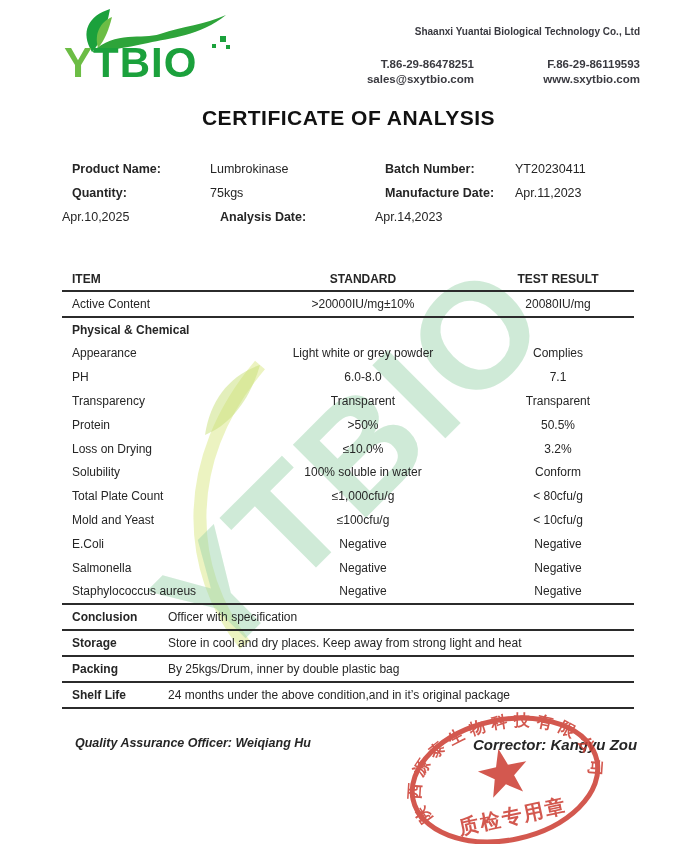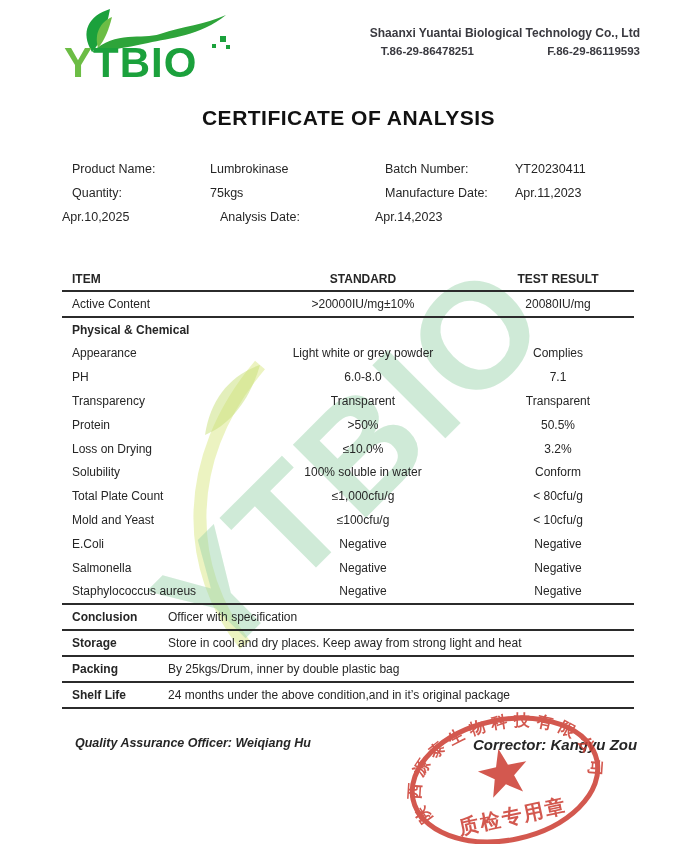--- a/index.html
+++ b/index.html
@@ -12,31 +12,31 @@
   .logo svg{position:absolute;left:0;top:0;}
   .logo-text{position:absolute;left:6px;top:34px;font-weight:bold;font-size:42px;letter-spacing:1px;line-height:1;}
   .logo-text .ly{color:#6cbd45;}
   .logo-text .lrest{color:#1ba13c;}
   .logo-dots{position:absolute;left:152px;top:28px;width:22px;height:16px;}
   .logo-dots i{position:absolute;background:#1ba13c;}
   .logo-dots i:nth-child(1){left:10px;top:0;width:6px;height:6px;}
   .logo-dots i:nth-child(2){left:2px;top:8px;width:4px;height:4px;}
   .logo-dots i:nth-child(3){left:16px;top:9px;width:4px;height:4px;}
   .company{position:absolute;right:57px;top:26px;text-align:right;color:#3a3a40;}
-  .company-name{font-weight:bold;font-size:12px;margin-bottom:5px;white-space:nowrap;}
+  .company-name{font-weight:bold;font-size:10px;margin-bottom:21px;white-space:nowrap;}
   .company-row{display:flex;justify-content:flex-end;gap:48px;font-weight:bold;font-size:11.5px;margin-top:3px;}
   .company-row span{display:inline-block;min-width:118px;text-align:right;}
   
   .title{position:absolute;left:0;top:106px;width:100%;text-align:center;
          font-size:21px;font-weight:bold;color:#111;letter-spacing:0.5px;}
   
   .info{position:absolute;left:62px;top:157px;width:578px;display:grid;
         grid-template-columns:148px 165px 140px auto;font-size:12.5px;}
   .info div{height:24px;display:flex;align-items:center;}
-  .info .lab{font-weight:normal;padding-left:10px;}
+  .info .lab{font-weight:bold;padding-left:10px;}
   
   .wm{position:absolute;left:100px;top:380px;width:500px;height:160px;
       transform:rotate(-45deg);display:flex;align-items:center;justify-content:center;
       font-size:150px;font-weight:bold;color:rgba(154,211,171,0.48);
       letter-spacing:4px;z-index:0;pointer-events:none;}
   .wm-leaf{position:absolute;left:150px;top:330px;z-index:0;pointer-events:none;}
   
   .coa{position:absolute;left:62px;top:268px;width:572px;z-index:1;font-size:12px;}
   .trow{display:grid;grid-template-columns:182px 238px 152px;align-items:center;height:23.8px;}
   .trow .c-item{padding-left:10px;text-align:left;}
@@ -77,20 +77,24 @@
         <i></i>
       </span>
   </div>
 
   <div class="company">
     <div class="company-name">Shaanxi Yuantai Biological Technology Co., Ltd</div>
     <div class="company-row">
       <span>T.86-29-86478251</span>
       <span>F.86-29-86119593</span>
     </div>
+    <div class="company-row">
+      <span>sales@sxytbio.com</span>
+      <span>www.sxytbio.com</span>
+    </div>
   </div>
 
   <div class="title">CERTIFICATE OF ANALYSIS</div>
 
   <div class="info">
     <div class="lab">Product Name:</div>
     <div>Lumbrokinase</div>
     <div class="lab">Batch Number:</div>
     <div>YT20230411</div>
 

